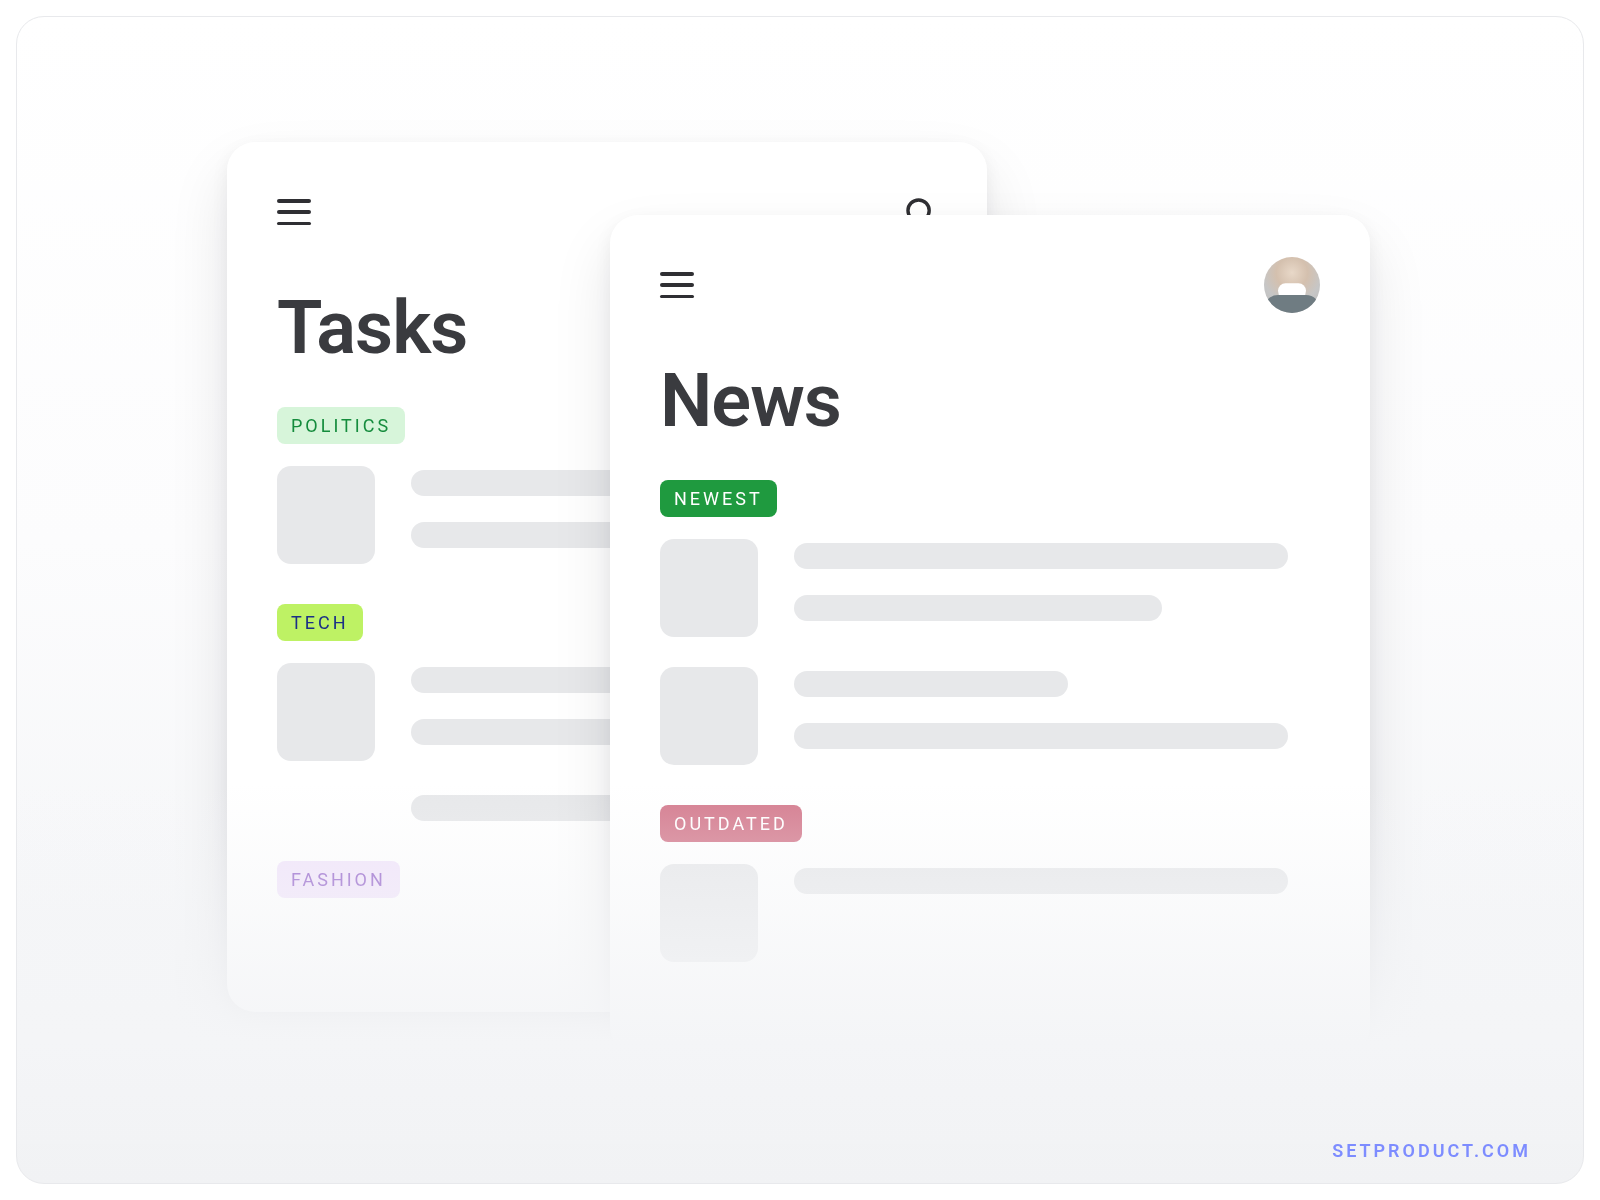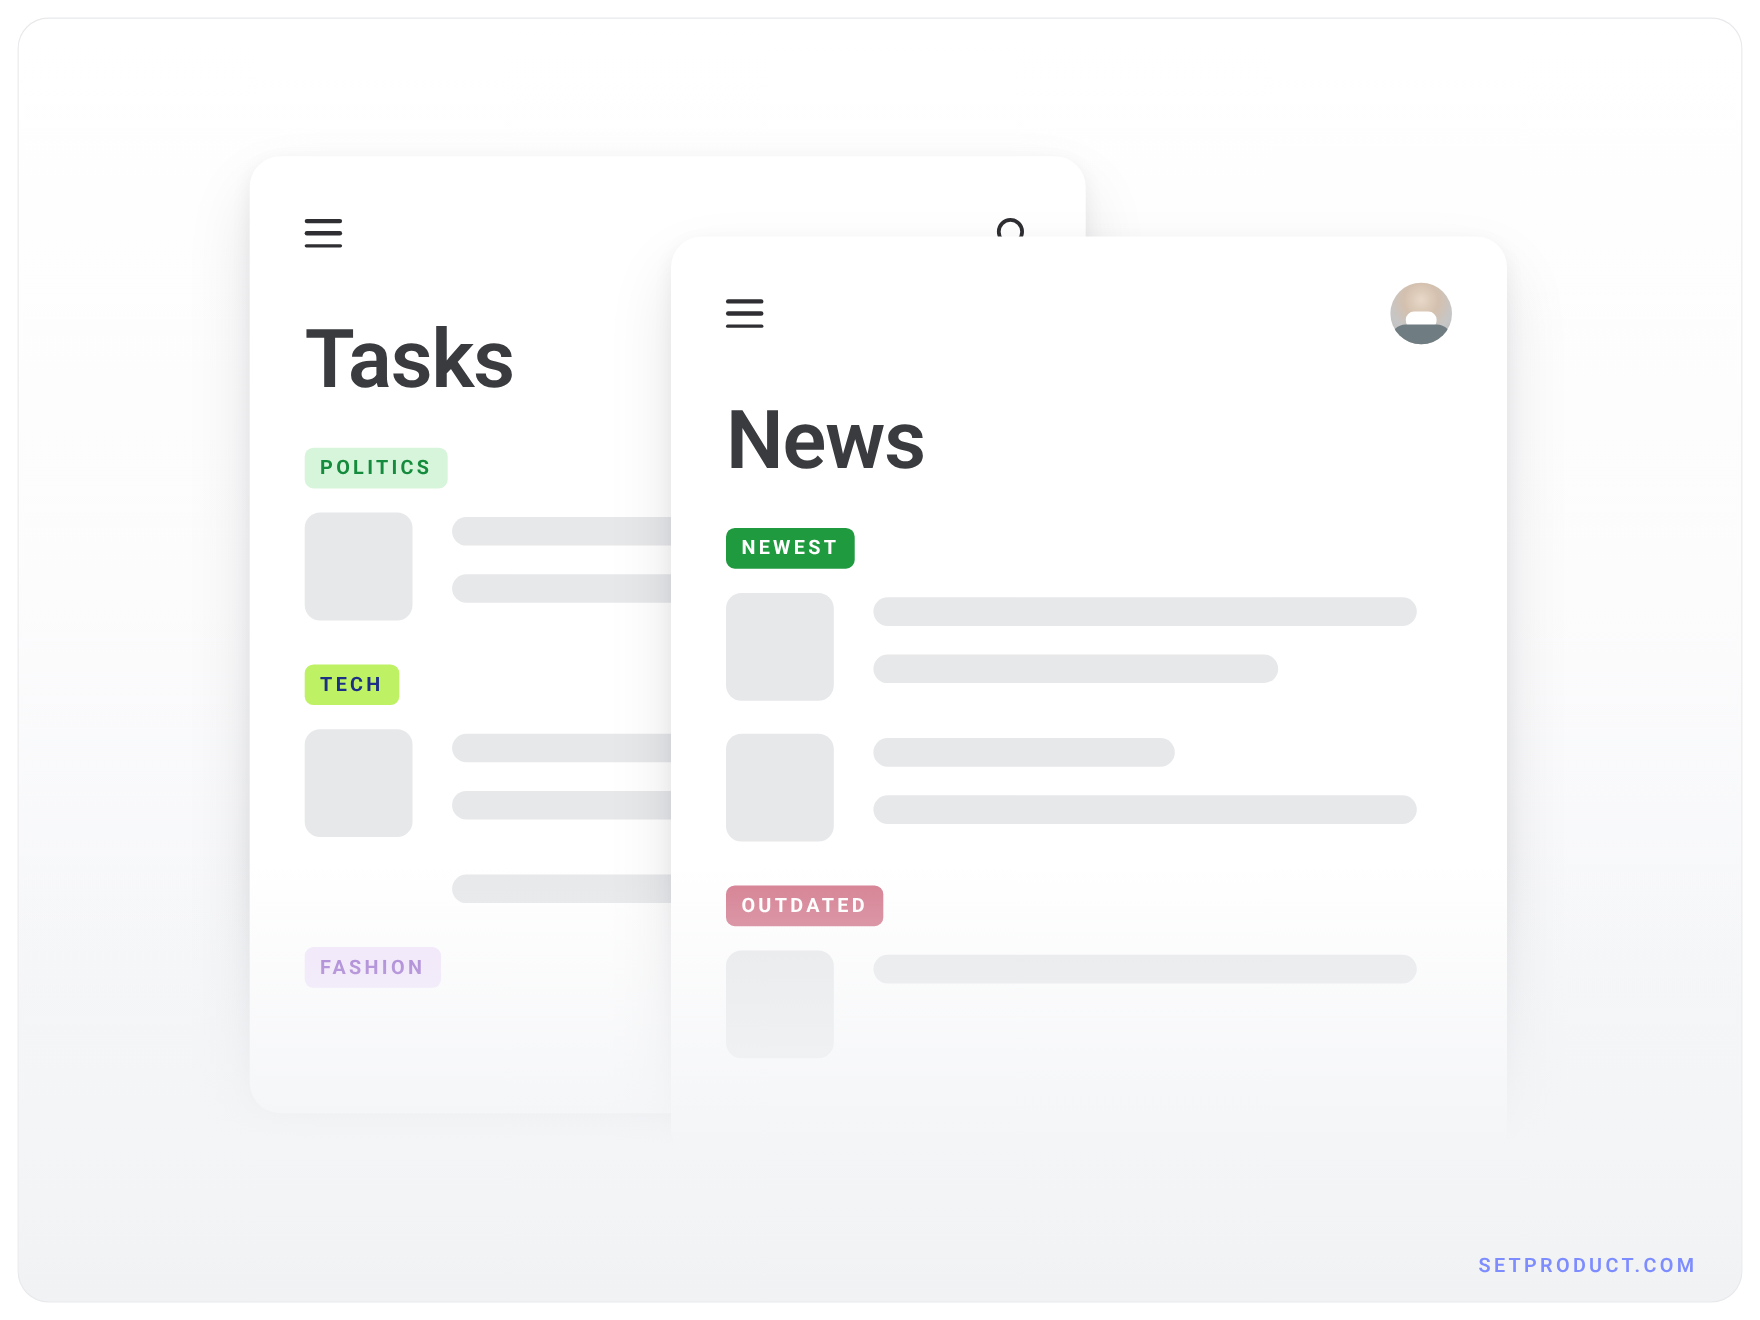--- a/index.html
+++ b/index.html
@@ -93,21 +93,21 @@
     font-size: 74px;
     font-weight: 600;
     color: #3a3b3f;
     letter-spacing: -1px;
     margin-bottom: 36px;
   }
 
   .tag {
     display: inline-block;
     font-size: 18px;
-    font-weight: 700;
+    font-weight: 400;
     letter-spacing: 3px;
     text-transform: uppercase;
     padding: 8px 14px;
     border-radius: 8px;
     margin-bottom: 22px;
   }
   .tag-politics { background: #d7f5da; color: #158c3d; }
   .tag-tech     { background: #bef264; color: #1b2f86; }
   .tag-fashion  { background: #f1e4fb; color: #915fc9; }
   .tag-newest   { background: #1f9a3f; color: #ffffff; }
@@ -140,21 +140,21 @@
     position: absolute;
     left: 0; right: 0; bottom: 40px;
     height: 360px;
     pointer-events: none;
     background: linear-gradient(180deg, rgba(245,246,248,0) 0%, #f4f5f7 72%, #f2f3f5 100%);
     z-index: 5;
   }
 
   .watermark {
     position: absolute;
-    right: 40px;
+    right: 52px;
     bottom: 22px;
     font-size: 18px;
     letter-spacing: 3px;
     font-weight: 600;
     color: #7d8cff;
     z-index: 6;
   }
 </style>
 </head>
 <body>

